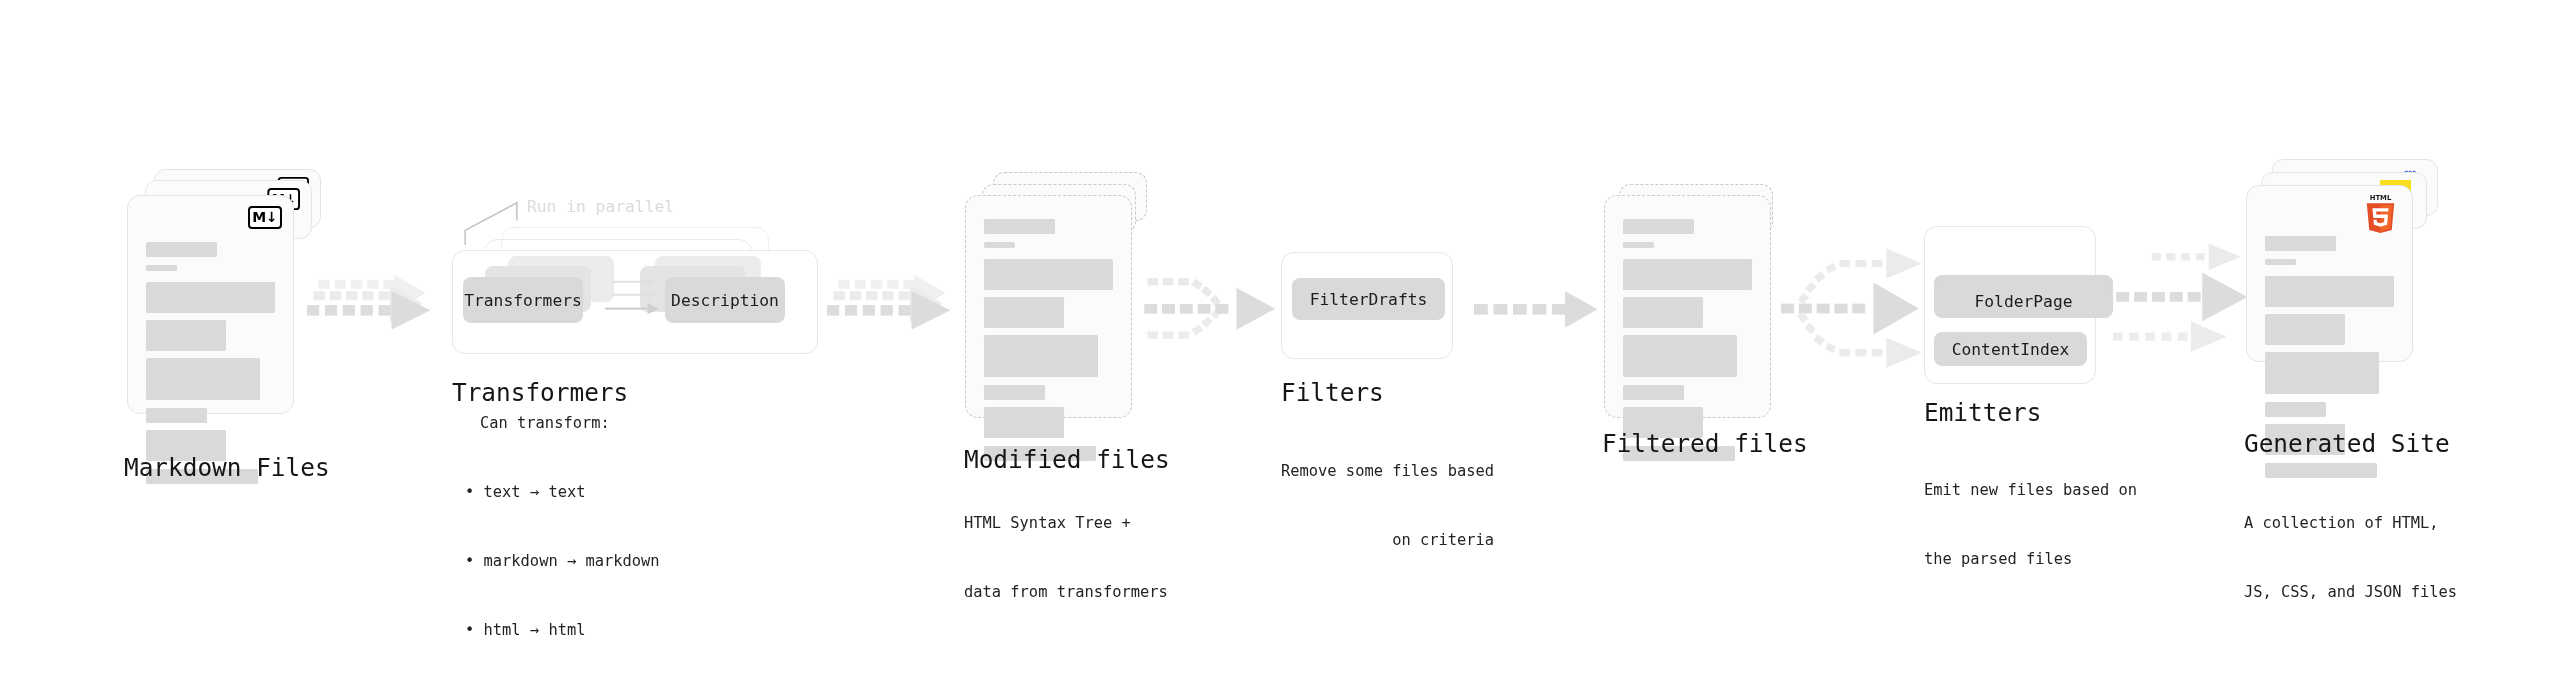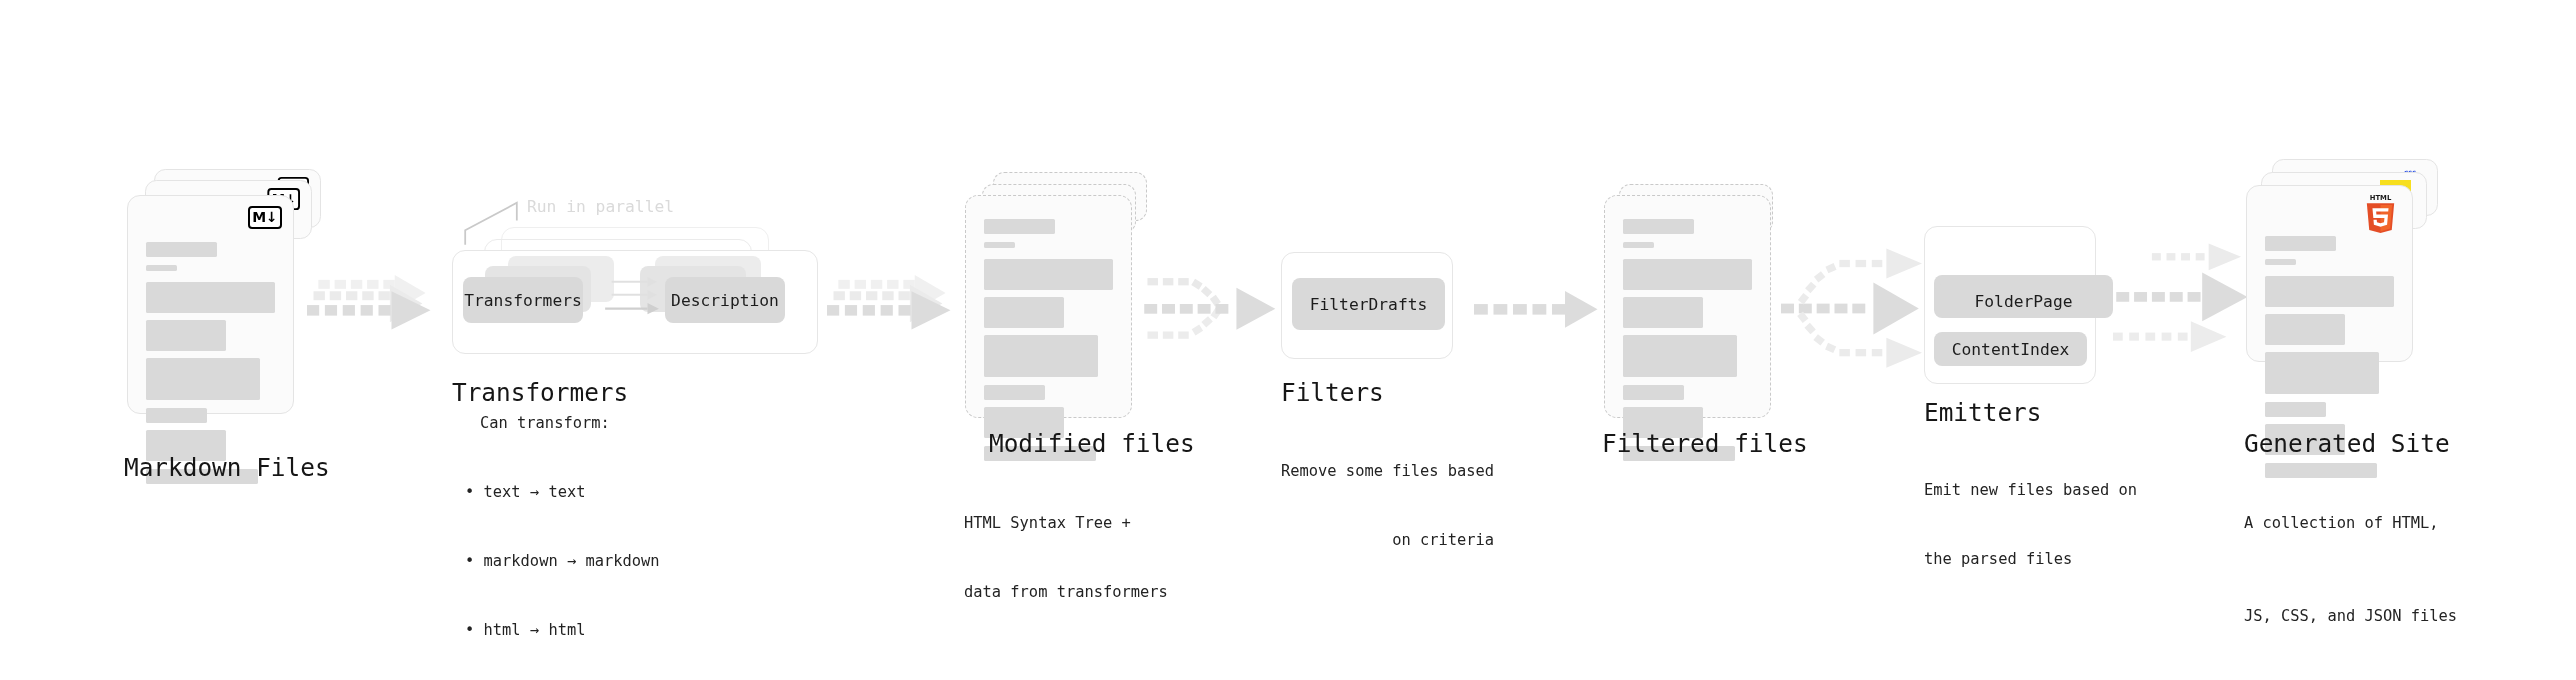--- a/index.html
+++ b/index.html
@@ -259,21 +259,21 @@
         <div class="bar" style="width:55%;"></div>
         <div class="bar tiny"></div>
         <div class="bar h2" style="width:100%;"></div>
         <div class="bar h2" style="width:62%;"></div>
         <div class="bar h3" style="width:88%;"></div>
         <div class="bar" style="width:47%;"></div>
         <div class="bar h2" style="width:62%;"></div>
         <div class="bar" style="width:87%;"></div>
       </div>
     </div>
-    <div class="title" style="left:964px; top:429px;margin-left:25px;">Modified files</div>
+    <div class="title" style="left:964px; top:445px;">Modified files</div>
     <div class="sub" style="left:964px; top:466px;">
       <span style="display:block;">HTML Syntax Tree +</span>
       <span style="display:block;">data from transformers</span>
     </div>
   </div>
 
   <div class="node" style="left:1136px; top:270px; width:154px; height:89px;">
     <svg width="154" height="89" viewBox="0 0 190 110">
       <g fill="#e9e9e9">
         <rect x="14" y="10" width="13" height="9"></rect>
@@ -297,21 +297,21 @@
         <rect x="54" y="42" width="16" height="12"></rect>
           <rect x="76" y="42" width="16" height="12"></rect>
         <rect x="98" y="42" width="16" height="12"></rect>
       </g>
       <polygon points="124,22 172,48 124,74" fill="#dcdcdc"></polygon>
     </svg>
   </div>
 
   <div class="node">
     <div class="gbox" style="left:1281px; top:252px; width:172px; height:107px;"></div>
-    <div class="pill" style="left:1292px; top:278px; width:153px; height:52px;">
+    <div class="pill" style="left:1292px; top:278px; width:153px; height:42px;">
       <span>FilterDrafts</span>
     </div>
     <div class="title" style="left:1281px; top:378px;">Filters</div>
     <div class="sub" style="left:1281px; top:414px;">
       <span style="display:block;">Remove some files based</span>
       <span style="display:block;text-align:right;">on criteria</span>
     </div>
   </div>
 
   <div class="node" style="left:1474px; top:286px; width:130px; height:54px;">
@@ -450,18 +450,18 @@
         <div class="bar h2" style="width:62%;"></div>
         <div class="bar h3" style="width:88%;"></div>
         <div class="bar" style="width:47%;"></div>
         <div class="bar h2" style="width:62%;"></div>
         <div class="bar" style="width:87%;"></div>
       </div>
     </div>
     <div class="title" style="left:2244px; top:429px;">Generated Site</div>
     <div class="sub" style="left:2244px; top:466px;">
       <span style="display:block;">A collection of HTML,</span>
-      <span style="display:block;margin-top:24px;">JS, CSS, and JSON files</span>
+      <span style="display:block;">JS, CSS, and JSON files</span>
     </div>
   </div>
 
 </div>
 
 
 </body></html>

